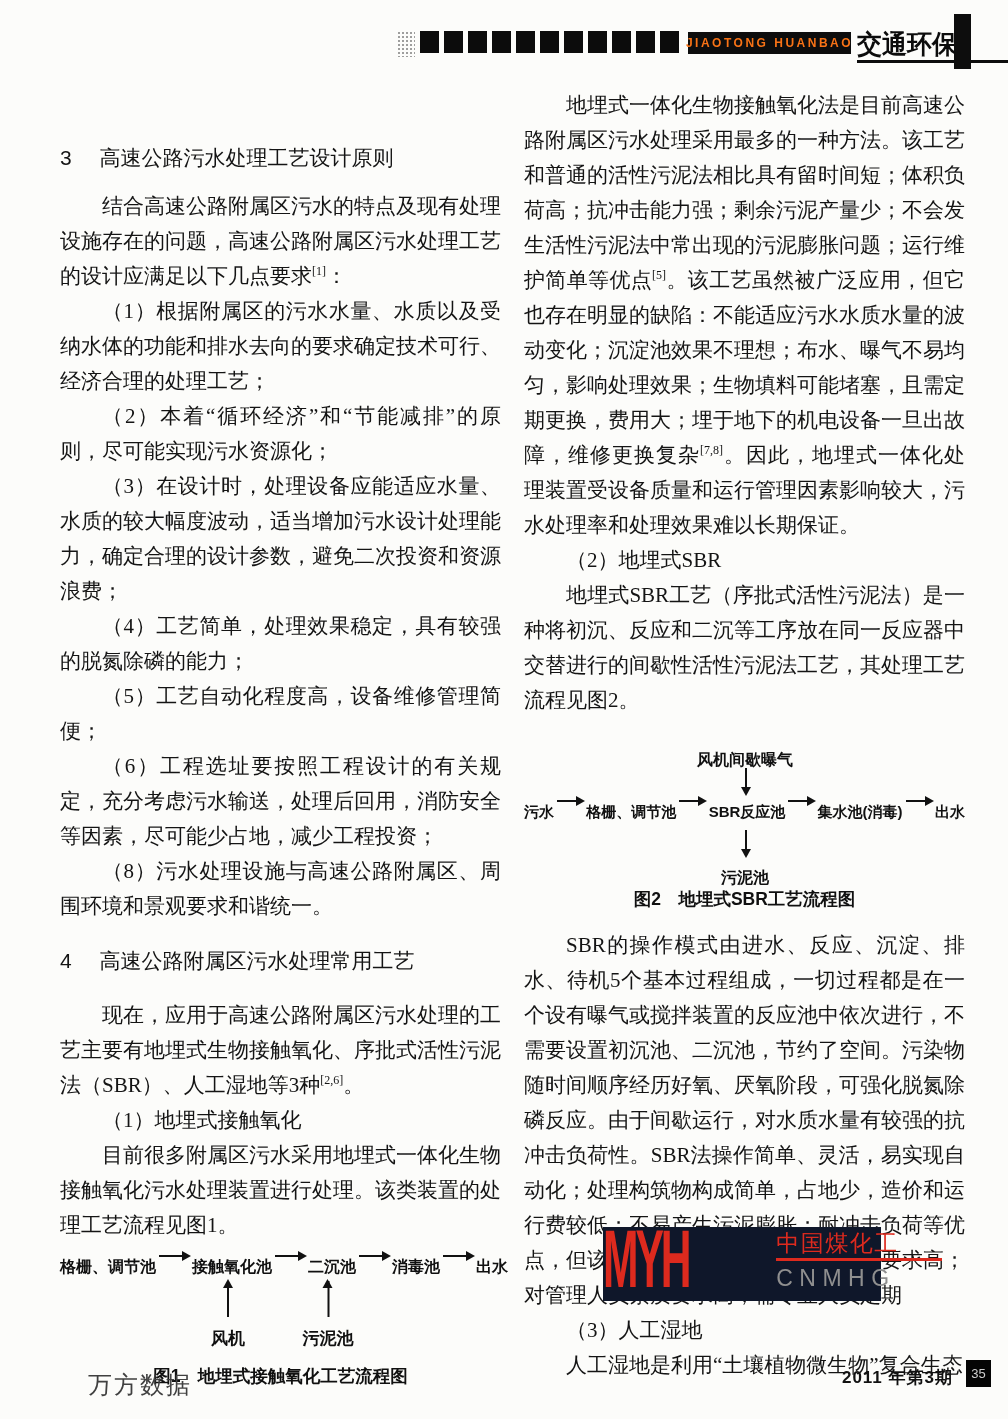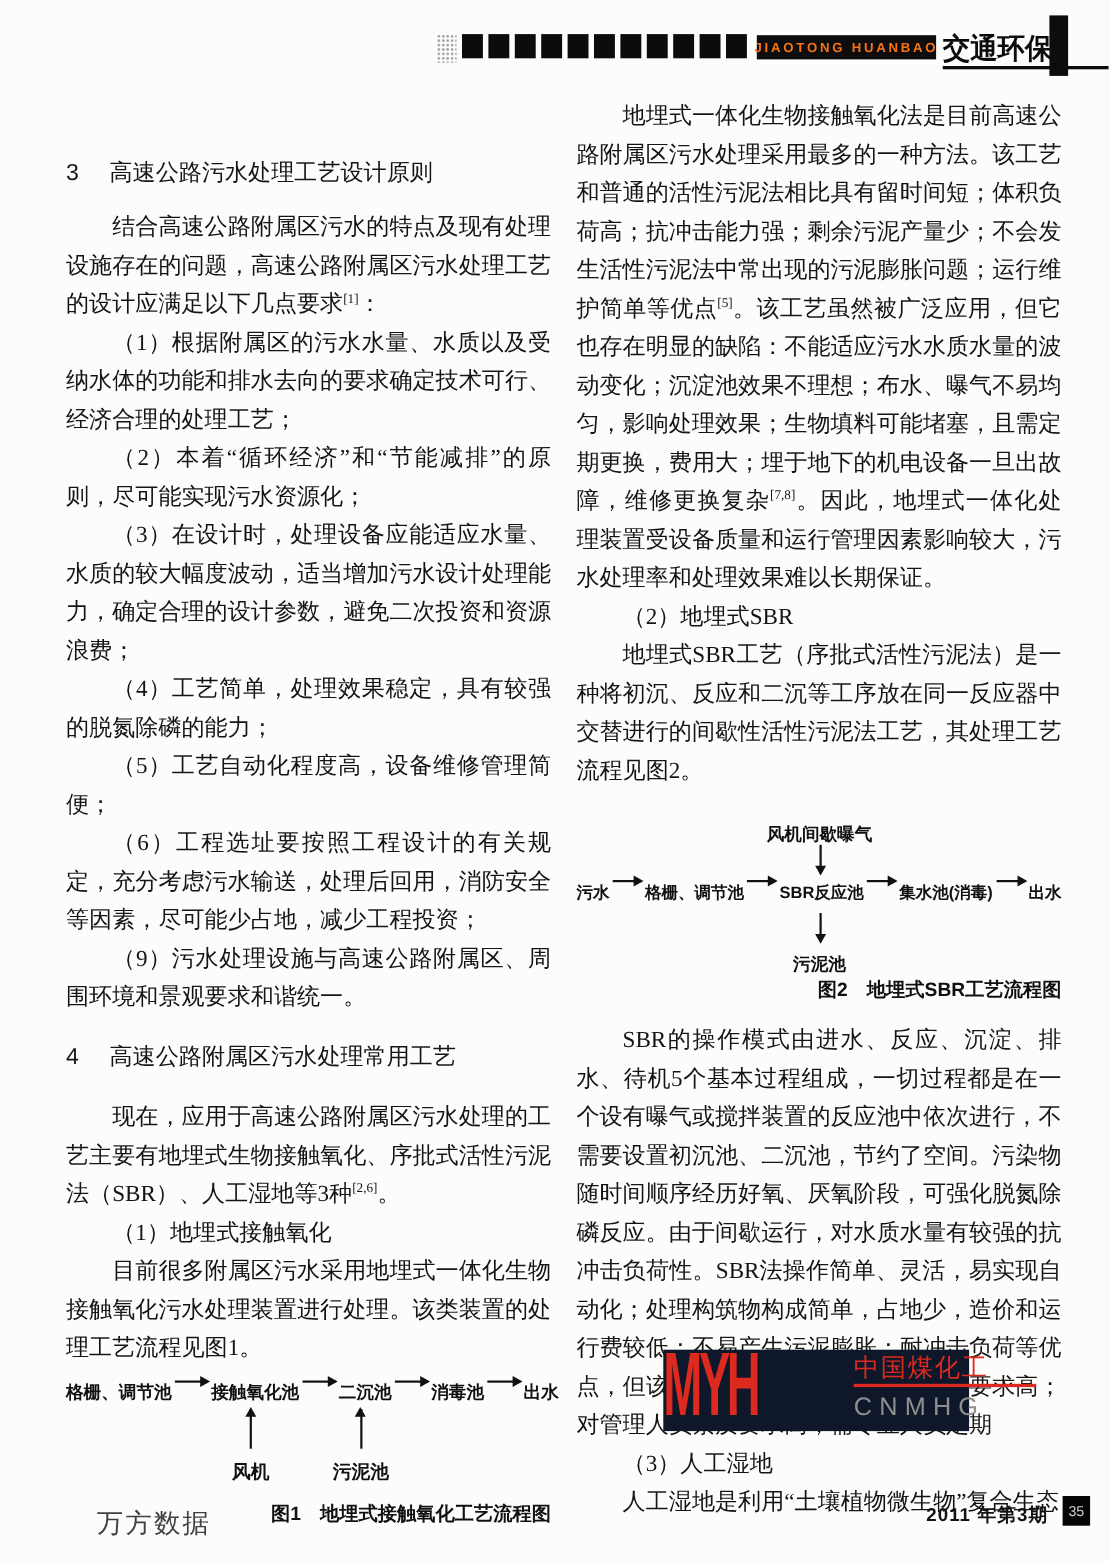--- a/index.html
+++ b/index.html
@@ -68,21 +68,21 @@
     border-bottom:9px solid #111; border-left:5.5px solid transparent; border-right:5.5px solid transparent;
   }
   .var.down::after {
     content:""; position:absolute; bottom:-2px; left:-4.5px;
     border-top:9px solid #111; border-left:5.5px solid transparent; border-right:5.5px solid transparent;
   }
   .fig1-below { position:relative; height:66px; }
   .upgrp { position:absolute; top:2px; transform:translateX(-50%); display:flex; flex-direction:column; align-items:center; }
   .upgrp .var { height:36px; }
   .upgrp .flabel { font-size:17px; margin-top:4px; white-space:nowrap;text-align:right; }
-  .figcap { text-align:right; font-size:17.5px; margin-top:14px; white-space:nowrap; }
+  .figcap { text-align:center; font-size:17.5px; margin-top:14px; white-space:nowrap; }
   .fig2 { position:relative; margin-top:24px; height:166px; }
   .f2-toplabel { position:absolute; top:0; left:221px; transform:translateX(-50%); font-size:16px; white-space:nowrap; }
   .f2-ar1 { position:absolute; top:26px; left:221px; height:26px; }
   .fig2 .flowrow { position:absolute; top:58px; left:0; right:0; }
   .f2-ar2 { position:absolute; top:88px; left:221px; height:26px; }
   .f2-bottomlabel { position:absolute; top:118px; left:221px; transform:translateX(-50%); font-size:16px; white-space:nowrap; }
   .fig2 .figcap { position:absolute; top:140px; left:0; right:0; margin-top:0; }
 
   
   .watermark {
@@ -158,21 +158,21 @@
     </h2>
     <p class="para">
       <span>结合高速公路附属区污水的特点及现有处理设施存在的问题，高速公路附属区污水处理工艺的设计应满足以下几点要求</span><sup class="ref">[1]</sup><span>：</span>
     </p>
     <p class="para">（1）根据附属区的污水水量、水质以及受纳水体的功能和排水去向的要求确定技术可行、经济合理的处理工艺；</p>
     <p class="para">（2）本着“循环经济”和“节能减排”的原则，尽可能实现污水资源化；</p>
     <p class="para">（3）在设计时，处理设备应能适应水量、水质的较大幅度波动，适当增加污水设计处理能力，确定合理的设计参数，避免二次投资和资源浪费；</p>
     <p class="para">（4）工艺简单，处理效果稳定，具有较强的脱氮除磷的能力；</p>
     <p class="para">（5）工艺自动化程度高，设备维修管理简便；</p>
     <p class="para">（6）工程选址要按照工程设计的有关规定，充分考虑污水输送，处理后回用，消防安全等因素，尽可能少占地，减少工程投资；</p>
-    <p class="para">（9）污水处理设施与高速公路附属区、周围环境和景观要求和谐统一。</p>
+    <p class="para">（8）污水处理设施与高速公路附属区、周围环境和景观要求和谐统一。</p>
 
     <h2 class="sec-h h4-head">
       <span class="sec-num">4</span>
       <span class="sec-title">高速公路附属区污水处理常用工艺</span>
     </h2>
     <p class="para">
       <span>现在，应用于高速公路附属区污水处理的工艺主要有地埋式生物接触氧化、序批式活性污泥法（SBR）、人工湿地等3种</span><sup class="ref">[2,6]</sup><span>。</span>
     </p>
     <p class="para">（1）地埋式接触氧化</p>
     <p class="para">目前很多附属区污水采用地埋式一体化生物接触氧化污水处理装置进行处理。该类装置的处理工艺流程见图1。</p>

